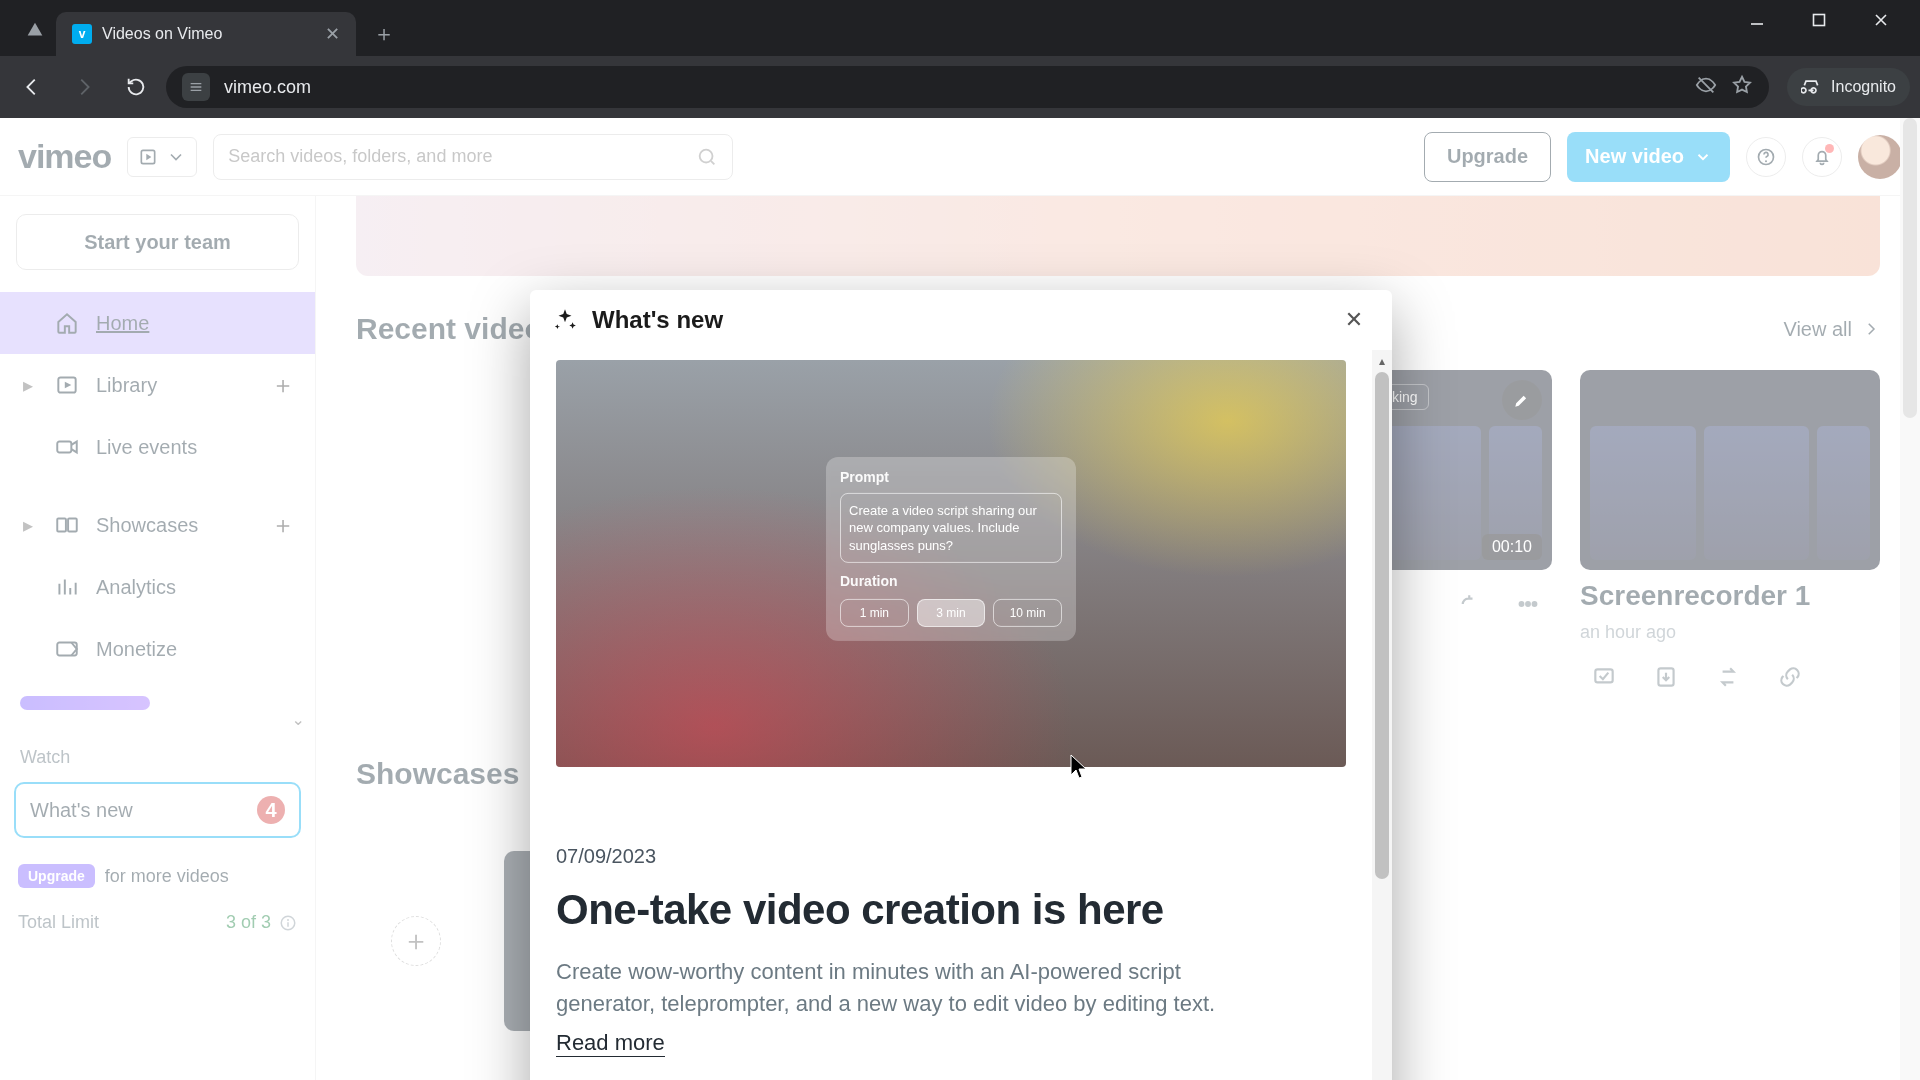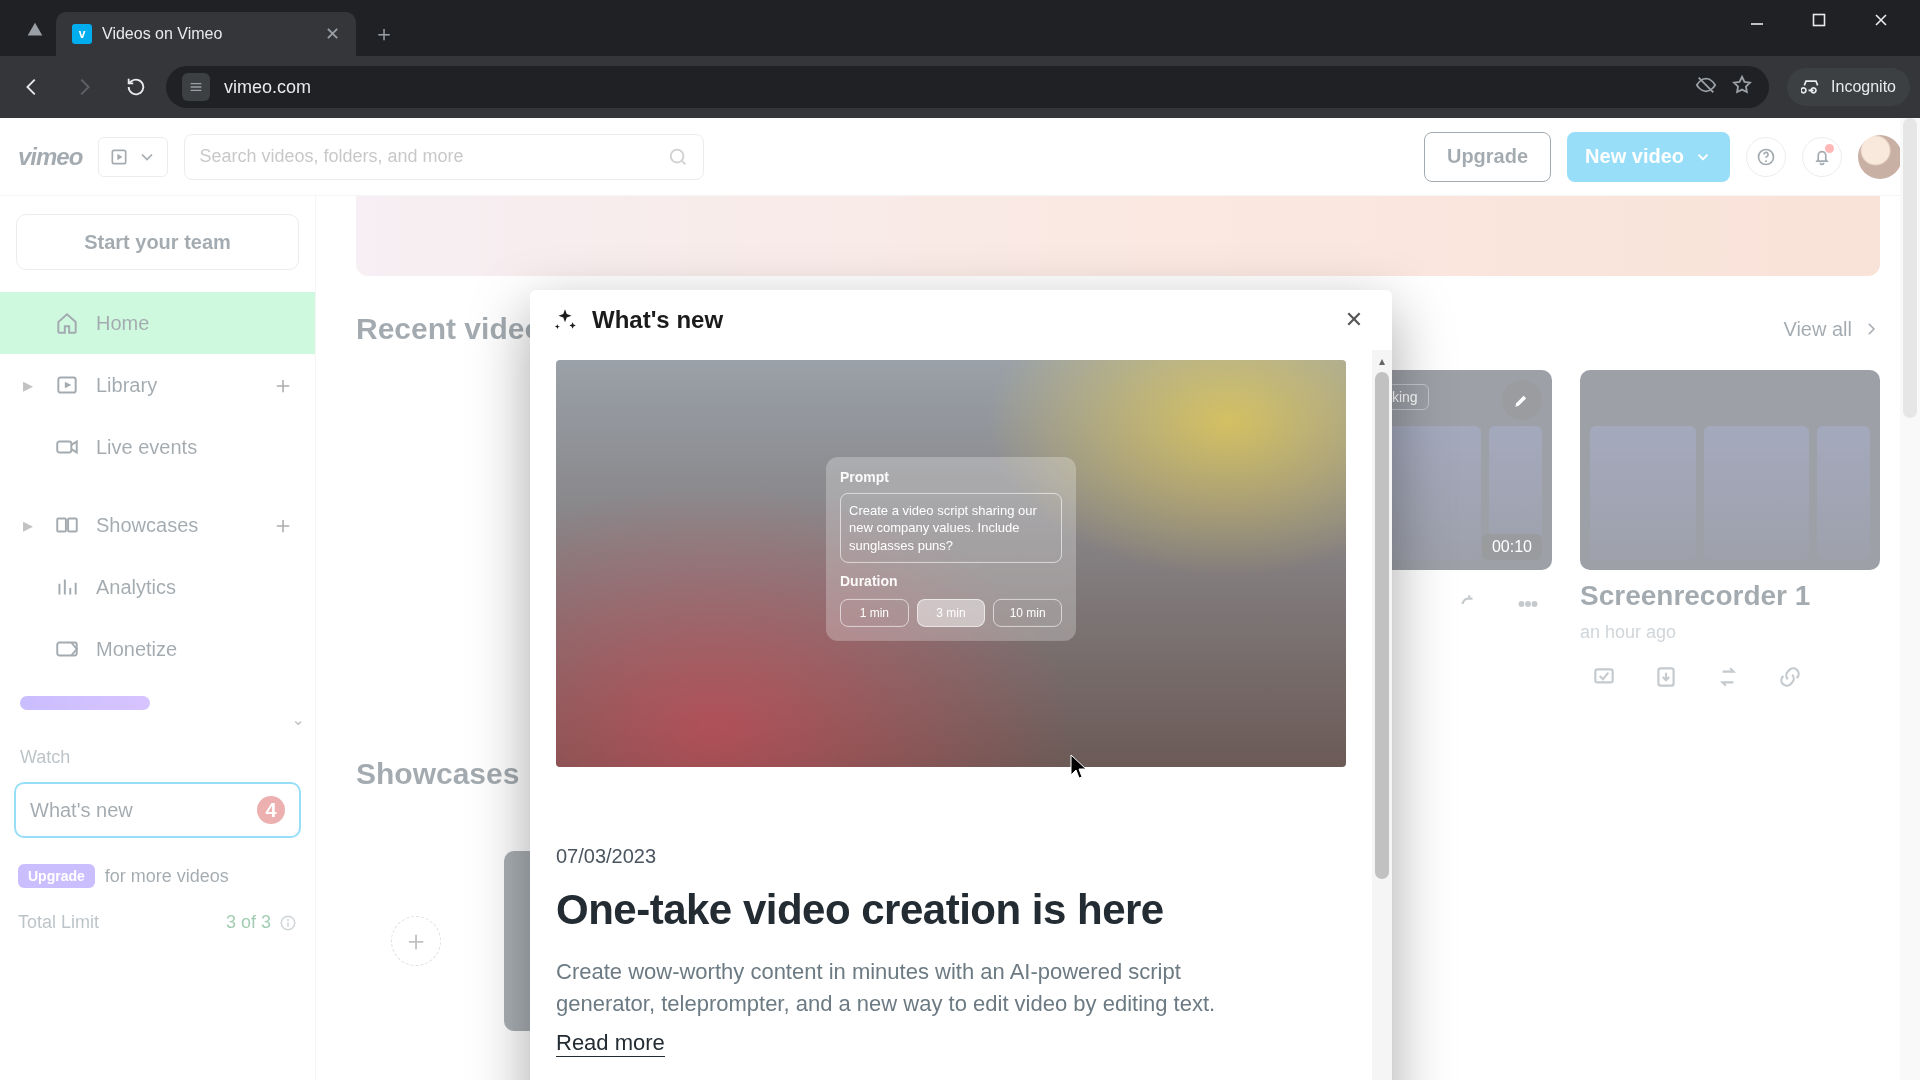--- a/index.html
+++ b/index.html
@@ -33,38 +33,38 @@
     .ext-btn { width:40px; height:40px; display:flex; align-items:center; justify-content:center; }
     .ext-btn svg { width:22px; height:22px; fill:#e8eaed; }
     .incognito-chip { height: 38px; background:#3c4043; border-radius: 20px; display:flex; align-items:center; padding: 0 14px; gap: 10px; color:#e8eaed; font-size:16px; }
     .menu-dots { width:40px; height:40px; display:flex; align-items:center; justify-content:center; }
 
     
     .page { flex:1; background:#fff; position:relative; display:flex; flex-direction:column; overflow:hidden; }
     .page-scrim { position:absolute; inset:0; background: rgba(255,255,255,0.6); z-index: 40; pointer-events:none; }
 
     .topbar { height: 78px; border-bottom: 1px solid #e6e6e6; display:flex; align-items:center; padding: 0 18px; gap: 16px; }
-    .vimeo-logo { font-size: 24px; font-weight: 800; color: #1a2e3b; letter-spacing:-1px;font-style:italic; }
+    .vimeo-logo { font-size: 34px; font-weight: 800; color: #1a2e3b; letter-spacing:-1px; }
     .mode-chip { height: 40px; border:1px solid #d0d0d0; border-radius: 6px; display:flex; align-items:center; padding: 0 10px; gap: 8px; cursor:pointer; }
     .mode-chip svg { width:20px; height:20px; fill:#1a2e3b; }
     .searchbox { height: 46px; flex: 0 0 520px; border:1px solid #d0d0d0; border-radius: 8px; display:flex; align-items:center; padding: 0 14px; gap: 12px; color:#8a8a8a; }
     .searchbox input { border:none; outline:none; flex:1; font-size:18px; color:#333; background:transparent; }
     .top-spacer { flex:1; }
     .upgrade-btn { height: 50px; border:1px solid #1a2e3b; border-radius: 8px; padding: 0 22px; font-size: 20px; font-weight:600; color:#1a2e3b; background:#fff; cursor:pointer; }
     .newvideo-btn { height: 50px; border:none; border-radius: 8px; padding: 0 18px; font-size: 20px; font-weight:700; color:#fff; background:#00adef; display:flex; align-items:center; gap:10px; cursor:pointer; }
     .icon-circle { width:40px; height:40px; border:1px solid #d0d0d0; border-radius:50%; display:flex; align-items:center; justify-content:center; cursor:pointer; position:relative; }
     .bell-dot { position:absolute; top:6px; right:7px; width:9px; height:9px; background:#ff4d4d; border-radius:50%; }
     .avatar { width:44px; height:44px; border-radius:50%; background: radial-gradient(circle at 40% 35%, #f1c6a7 0 35%, #793a1f 40% 100%); cursor:pointer; }
 
     .body-row { flex:1; display:flex; min-height:0; }
     .sidebar { width: 316px; border-right:1px solid #e6e6e6; display:flex; flex-direction:column; overflow:hidden; }
     .start-team { margin: 18px 16px; height: 56px; border:1px solid #d0d0d0; border-radius: 10px; display:flex; align-items:center; justify-content:center; font-size:20px; font-weight:600; color:#1a2e3b; cursor:pointer; }
     .nav-list { display:flex; flex-direction:column; padding: 4px 0; }
     .nav-item { height: 62px; display:flex; align-items:center; padding: 0 18px; gap:16px; font-size:20px; color:#1a2e3b; cursor:pointer; position:relative; }
-    .nav-item.active { background:#86efac; }
+    .nav-item.active { background:#c4b5fd;text-decoration:underline; }
     .nav-item .chev { width:20px; display:flex; justify-content:center; color:#666; }
     .nav-item .spacer { flex:1; }
     .nav-item .plus { width:28px; height:28px; color:#333; font-size:24px; display:flex; align-items:center; justify-content:center; }
     .nav-item svg { width:26px; height:26px; fill:none; stroke:#1a2e3b; stroke-width:1.8; }
     .divider-soft { height: 16px; }
     .promo-block { margin: 4px 16px 0; padding: 12px 10px 0; font-size:18px; color:#1a2e3b; }
     .promo-bar { margin: 12px 20px 0; height: 14px; border-radius: 8px; background: linear-gradient(90deg,#7b5cff,#9b6bff); width: 130px; }
     .section-label { padding: 18px 20px 8px; font-size:18px; color:#5b6b76; }
     .whatsnew-tile { margin: 6px 14px; height: 56px; border:2px solid #00adef; border-radius:10px; display:flex; align-items:center; justify-content:space-between; padding: 0 14px; font-size:20px; color:#1a2e3b; cursor:pointer; }
     .badge-red { min-width: 28px; height:28px; border-radius:14px; background:#d13b3b; color:#fff; font-weight:700; display:flex; align-items:center; justify-content:center; padding:0 8px; }
@@ -470,21 +470,21 @@
               <div class="lbl">Prompt</div>
               <div class="box">Create a video script sharing our new company values. Include sunglasses puns?</div>
               <div class="lbl" style="margin-top:10px">Duration</div>
               <div class="row">
                 <div class="opt">1 min</div>
                 <div class="opt sel">3 min</div>
                 <div class="opt">10 min</div>
               </div>
             </div>
           </div>
-          <div class="date">07/03/2023</div>
+          <div class="date">07/09/2023</div>
           <div class="headline">One-take video creation is here</div>
           <div class="para">Create wow-worthy content in minutes with an AI-powered script generator, teleprompter, and a new way to edit video by editing text.</div>
           <a class="readmore">Read more</a>
           <div class="tryit">
               <button>Try it</button>
             </div>
         </div>
         <div class="modal-scrollbar">
           <div class="up">▴</div>
           <div class="track">

